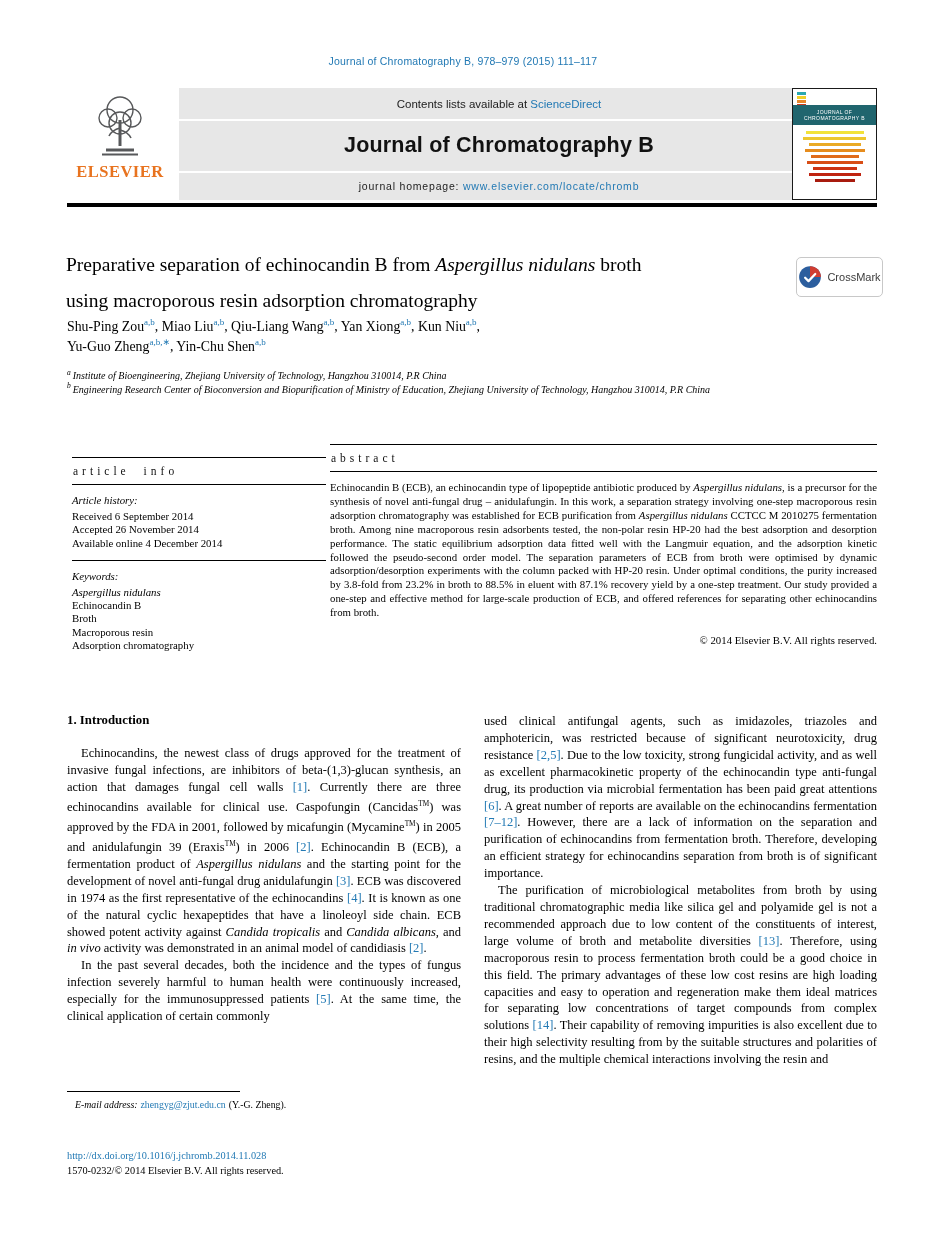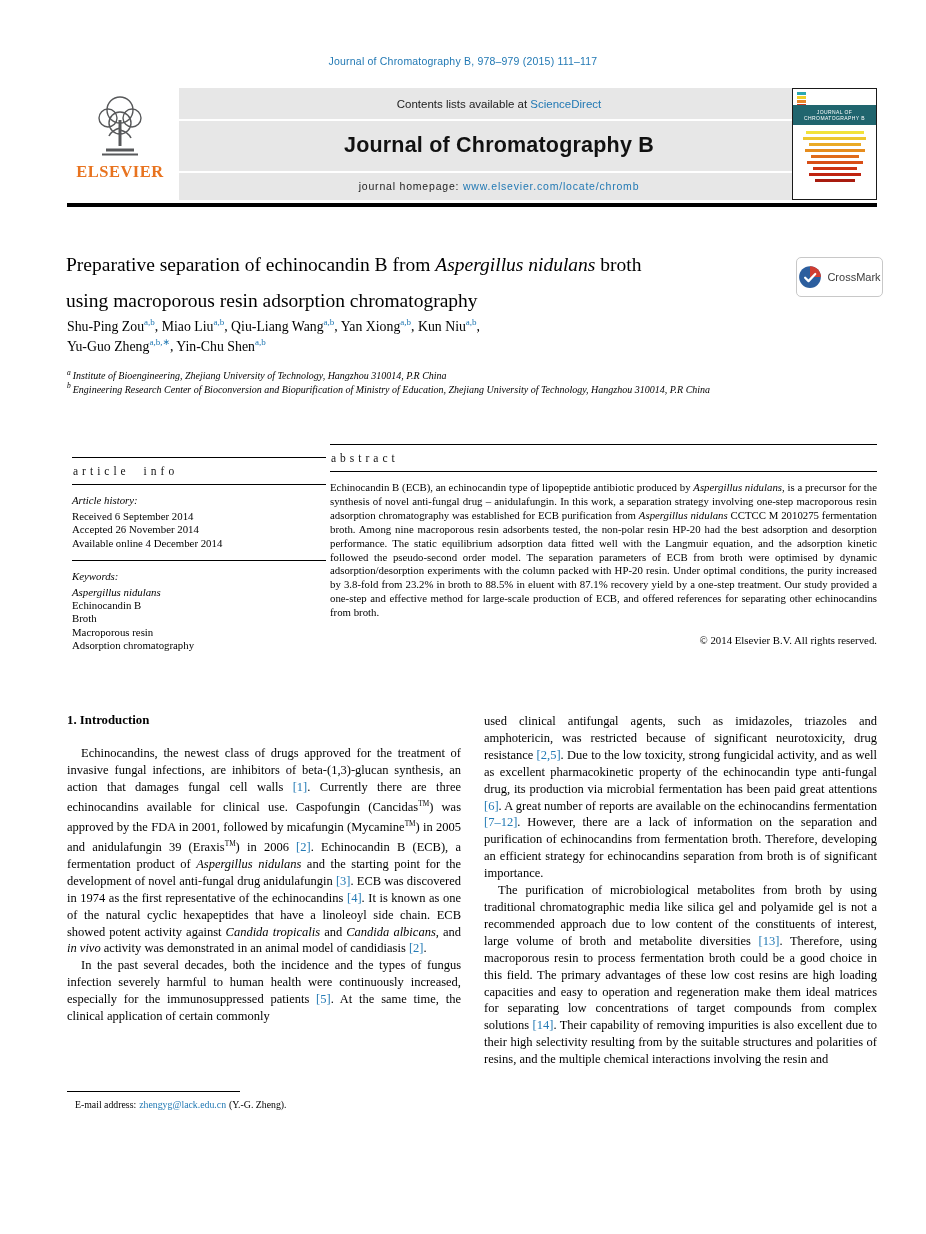--- a/index.html
+++ b/index.html
@@ -83,21 +83,21 @@
   .para { margin: 0; font-size: 12.5px; line-height: 16.9px; text-align: justify; }
   .para.indent { text-indent: 14px; }
   .ref { color: var(--teal, #2279b4); }
   sup.tm { font-size: .58em; vertical-align: super; }
 
   
   .footnote { position: absolute; left: 67px; top: 1091px; width: 394px; font-size: 9.8px; line-height: 13.5px; }
   .footnote-rule { width: 173px; border-top: 1px solid #000; margin-bottom: 6px; }
   .fn-line { padding-left: 3px; }
   .fn-email { padding-left: 8px; }
-  .fn-em { margin-right: 3px; }
+  .fn-em { font-style: italic; margin-right: 3px; }
   .email-link { margin-right: 3px; }
   .doi-block { position: absolute; left: 67px; top: 1149px; font-size: 10.3px; line-height: 14.5px; }
 </style>
 </head>
 <body>
 
 <div class="page">
 
   <div class="citation">Journal of Chromatography B, 978–979 (2015) 111–117</div>
 
@@ -221,18 +221,22 @@
   </div>
 
   <div class="body-right">
     <p class="para">used clinical antifungal agents, such as imidazoles, triazoles and amphotericin, was restricted because of significant neurotoxicity, drug resistance <span class="ref">[2,5]</span>. Due to the low toxicity, strong fungicidal activity, and as well as excellent pharmacokinetic property of the echinocandin type anti-fungal drug, its production via microbial fermentation has been paid great attentions <span class="ref">[6]</span>. A great number of reports are available on the echinocandins fermentation <span class="ref">[7–12]</span>. However, there are a lack of information on the separation and purification of echinocandins from fermentation broth. Therefore, developing an efficient strategy for echinocandins separation from broth is of significant importance.</p>
     <p class="para indent">The purification of microbiological metabolites from broth by using traditional chromatographic media like silica gel and polyamide gel is not a recommended approach due to low content of the constituents of interest, large volume of broth and metabolite diversities <span class="ref">[13]</span>. Therefore, using macroporous resin to process fermentation broth could be a good choice in this field. The primary advantages of these low cost resins are high loading capacities and easy to operation and regeneration make them ideal matrices for separating low concentrations of target compounds from complex solutions <span class="ref">[14]</span>. Their capability of removing impurities is also excellent due to their high selectivity resulting from by the suitable structures and polarities of resins, and the multiple chemical interactions involving the resin and</p>
   </div>
 
   <div class="footnote">
     <div class="footnote-rule"></div>
     <div class="fn-line fn-email">
-      <span class="fn-em">E-mail address:</span><span class="teal email-link">zhengyg@lack.edu.cn</span><span>(Y.-G. Zheng).</span>
-    </div>
-  </div>
-
+      <span class="fn-em">E-mail address:</span><span class="teal email-link">zhengyg@zjut.edu.cn</span><span>(Y.-G. Zheng).</span>
+    </div>
+  </div>
+
+  <div class="doi-block">
+    <div class="teal">http://dx.doi.org/10.1016/j.jchromb.2014.11.028</div>
+    <div>1570-0232/© 2014 Elsevier B.V. All rights reserved.</div>
+  </div>
 
 </div>
 
 </body></html>

